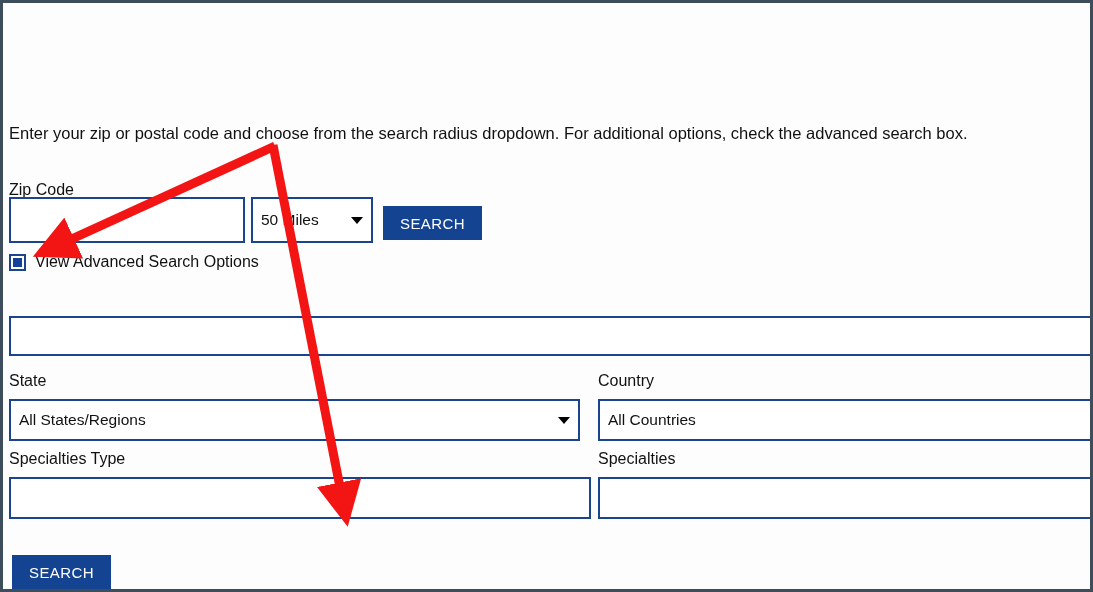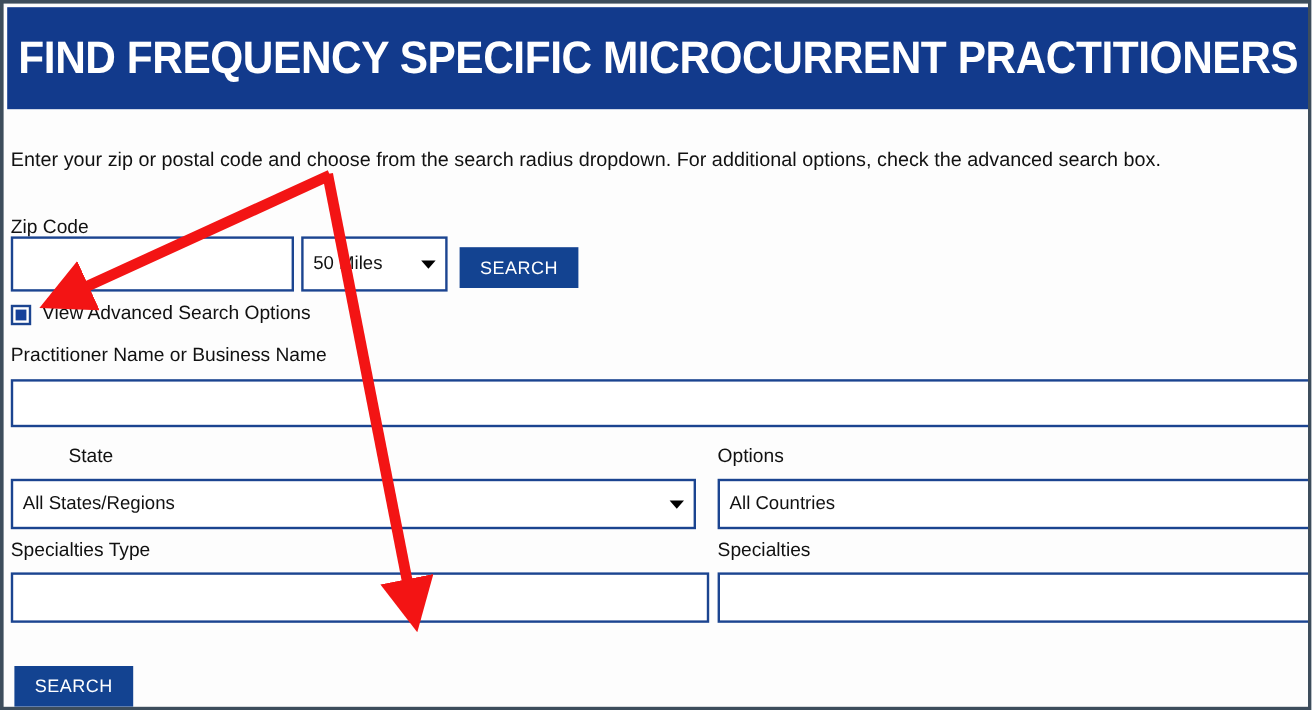--- a/index.html
+++ b/index.html
@@ -177,23 +177,20 @@
     width: 1093px;
     height: 592px;
     pointer-events: none;
   }
 </style>
 </head>
 <body>
 
 <div id="page">
 
-  <div id="header-bar">
-    <div id="header-title">FIND FREQUENCY SPECIFIC MICROCURRENT PRACTITIONERS</div>
-  </div>
 
   <div class="intro">Enter your zip or postal code and choose from the search radius dropdown.  For additional options, check the advanced search box.</div>
 
   <div class="fld-label" style="left:6px; top:178px;">Zip Code</div>
 
   <input class="txtbox" style="left: 6px; top: 194px; width: 236px; height: 46px;" placeholder="">
 
   <div class="selbox" style="left:248px; top:194px; width:122px; height:46px;">
     <span>50 Miles</span>
     <span class="caret"></span>
@@ -201,30 +198,29 @@
 
   <div class="btn" style="left:380px; top:203px; width:99px; height:34px;">
     <span>SEARCH</span>
   </div>
 
   <div id="adv-row">
     <span class="cbx checked"></span>
     <span id="adv-label">View Advanced Search Options</span>
   </div>
 
-  <div class="fld-label" style="left:6px; top:285px;">Practitioner Name or Business Name</div>
   <input class="txtbox" style="left: 6px; top: 313px; width: 1083px; height: 40px;" placeholder="">
 
-  <div class="fld-label" style="left:6px; top:369px;margin-left:48px;">State</div>
+  <div class="fld-label" style="left:6px; top:369px;">State</div>
   <div class="selbox" style="left:6px; top:396px; width:571px; height:42px;">
     <span>All States/Regions</span>
     <span class="caret"></span>
   </div>
 
-  <div class="fld-label" style="left:595px; top:369px;">Options</div>
+  <div class="fld-label" style="left:595px; top:369px;">Country</div>
   <div class="selbox" style="left:595px; top:396px; width:500px; height:42px;">
     <span>All Countries</span>
   </div>
 
   <div class="fld-label" style="left:6px; top:447px;">Specialties Type</div>
   <input class="txtbox" style="left: 6px; top: 474px; width: 582px; height: 42px;" placeholder="">
 
   <div class="fld-label" style="left:595px; top:447px;">Specialties</div>
   <input class="txtbox" style="left: 595px; top: 474px; width: 500px; height: 42px;" placeholder="">
 

